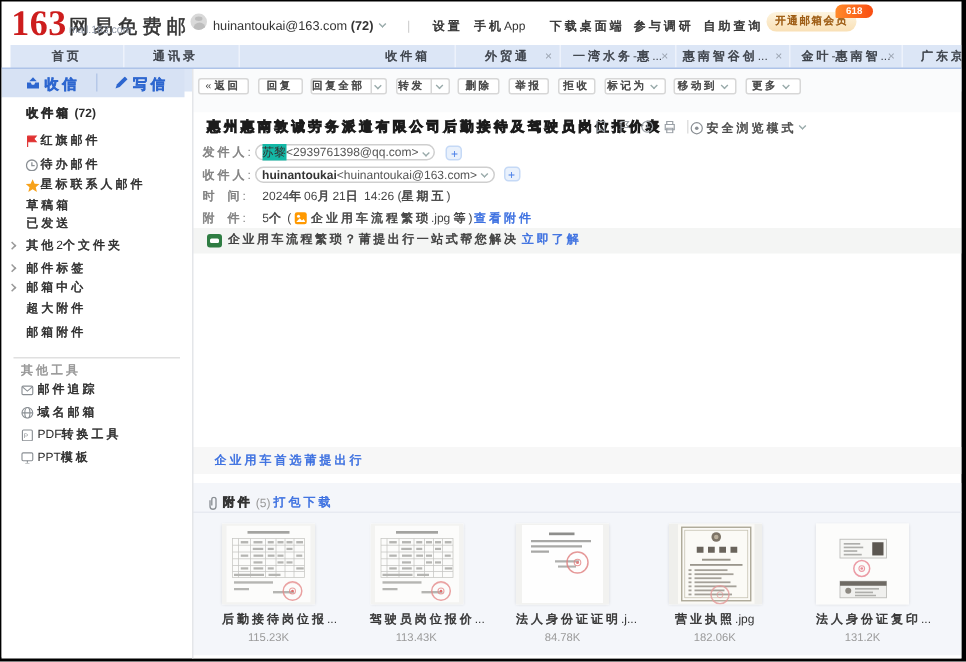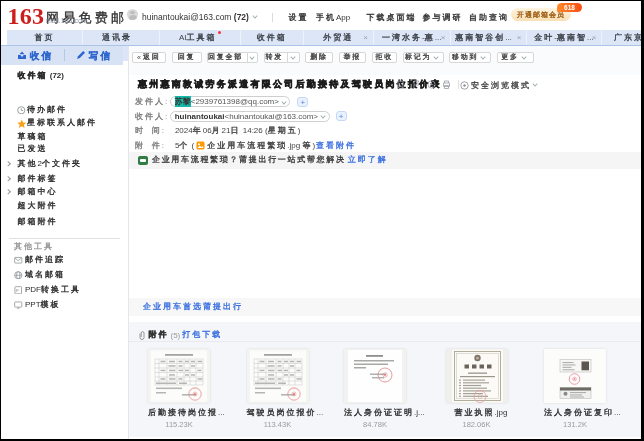--- a/index.html
+++ b/index.html
@@ -37,36 +37,36 @@
 .btn .sep{width:1px;height:10.5px;background:#d7d7d7;margin-left:3.5px}
 .btn .chev{margin:0 3px}
 
 #mailhead{left:127px;top:74px;width:513px;height:77px;background:#fff}
 #subject{left:10px;top:3px;font-size:9px;font-weight:bold;color:#1c1c1c;white-space:nowrap}
 #subject i{-webkit-text-stroke:.6px #1c1c1c}
 .mico{position:absolute;top:5px;width:9px;height:9px}
 #metas{left:7px;top:19.5px;font-size:8px;color:#808080}
 .mrow{height:14.5px;display:flex;align-items:center;white-space:nowrap}
 .pill{display:inline-flex;align-items:center;border:1px solid #cfcfcf;border-radius:5.5px;height:11px;padding:0 3.5px;margin-left:3px;background:#fff;color:#555}
-.hl{background:#14b8a6;color:#333;font-weight:bold}
+.hl{background:#14b8a6;color:#333;font-weight:normal}
 .plus{display:inline-block;width:11px;height:10px;background:#e9f1fc;border:1px solid #c5d9f6;border-radius:3px;color:#4a7fe8;text-align:center;line-height:9px;font-size:8px;margin-left:6px}
 .bl{color:#3b6fe0}
 
 #banner{left:127px;top:151px;width:513px;height:16.5px;background:#f4f5f4;font-size:8px;color:#3d3d3d;line-height:16.5px;white-space:nowrap}
 #bannerico{left:10px;top:3.5px;width:9.5px;height:9.5px;background:#2f7d43;border-radius:2px}
 #bannerico:after{content:"";position:absolute;left:2px;top:3px;width:5.5px;height:3px;background:#fff;border-radius:1px}
 
 #adline{left:127px;top:297px;width:513px;height:17.5px;background:#f7f7f7;font-size:8px;line-height:18px}
 
 #attach{left:127px;top:320.5px;width:513px;height:115.5px;background:#f4f6fa}
 #athead{position:absolute;left:9.5px;top:7px;font-size:8px;color:#333;display:flex;align-items:flex-end}
 #atline{position:absolute;left:0;top:19.5px;width:513px;height:1px;background:#e7eaf1}
 .card{position:absolute;top:27px;width:62px}
 .prev{width:62px;height:54px;background:#fff;box-shadow:0 0 2px rgba(0,0,0,.12)}
-.fname{margin-top:4px;font-size:8px;color:#333;text-align:right;white-space:nowrap}
+.fname{margin-top:4px;font-size:8px;color:#333;text-align:center;white-space:nowrap}
 .fsize{margin-top:2.5px;font-size:7.5px;color:#9a9a9a;text-align:center}
 
 #sidebar{left:0;top:63.6px;width:127px;height:373.4px;background:#fff}
 #sidediv{left:127px;top:45.1px;width:1px;height:392.9px;background:#e4e6e9}
 .srow{position:absolute;left:0;width:127px;height:14.5px;font-size:8px;color:#2b2b2b;line-height:14.5px;white-space:nowrap}
 .srow .tx1{position:absolute;left:16.5px}
 .srow .tx2{position:absolute;left:26px}
 .srow .ic{position:absolute;left:16px;top:3px;width:8.5px;height:8.5px}
 .srow .ar{position:absolute;left:5px;top:5px;width:3.5px;height:3.5px;border-right:1px solid #999;border-bottom:1px solid #999;transform:rotate(-45deg)}
 .gray{color:#979797}
@@ -89,21 +89,20 @@
       <span style="left:421.5px"><i class="z">参与调研</i></span>
       <span style="left:468px"><i class="z">自助查询</i></span>
     </div>
   <div class="ab" id="vippill"><i class="z">开通邮箱会员</i></div>
   <div class="ab" id="vipbadge">618</div>
 
   <div class="ab" id="tabbar">
     <div class="bg"></div>
     <div class="tab" style="left:6px;width:76px"><i class="z">首页</i></div>
     <div class="tab" style="left:82px;width:77px"><i class="z" style="position:relative;left:-4px">通讯录</i></div>
-    <div class="tab" style="left:159px;width:80.5px">AI<i class="z">工具箱</i><span class="reddot"></span></div>
     <div class="tab" style="left:239.5px;width:63.5px"><i class="z">收件箱</i></div>
     <div class="tab" style="left:303px;width:69.5px"><i class="z">外贸通</i><span class="x">×</span></div>
     <div class="tab" style="left:372.5px;width:77.5px"><i class="z">一湾水务</i>-<i class="z">惠</i>...<span class="x">×</span></div>
     <div class="tab" style="left:450px;width:76px"><span style="position:relative;left:-5px"><i class="z">惠南智谷创</i>...</span><span class="x">×</span></div>
     <div class="tab" style="left:526px;width:75px"><i class="z">金叶</i>-<i class="z">惠南智</i>...<span class="x">×</span></div>
     <div class="tab" style="left:601px;width:39px;border-right:none;text-align:left;padding-left:12px"><i class="z">广东京泰</i></div>
   </div>
   <div class="ab" id="tabline"></div>
 
   <div class="ab" id="sideact">
@@ -413,20 +412,26 @@
         <div class="fsize">131.2K</div>
     </div>
   </div>
   <div class="ab" id="botwhite"></div>
 
   <div class="ab" id="sidediv"></div>
   <div class="ab" id="sidebar">
     <div class="srow" style="top:4.5px;font-weight:bold">
         <span class="tx1"><i class="z">收件箱</i> (72)</span>
       </div>
+    <div class="srow" style="top:22.4px">
+        <svg class="ic" viewBox="0 0 9 9">
+          <path d="M1.5 9 V0.5 M1.5 0.8 H7.5 L5.8 2.8 L7.5 4.8 H1.5" fill="#e03131" stroke="#e03131" stroke-width="0.8"></path>
+        </svg>
+        <span class="tx2"><i class="z">红旗邮件</i></span>
+      </div>
     <div class="srow" style="top:38.1px">
         <svg class="ic" viewBox="0 0 9 9">
           <circle cx="4.5" cy="4.5" r="3.8" fill="none" stroke="#8a8f94" stroke-width="0.9"></circle>
           <path d="M4.5 2.3 V4.7 H6.5" fill="none" stroke="#8a8f94" stroke-width="0.9"></path>
         </svg>
         <span class="tx2"><i class="z">待办邮件</i></span>
       </div>
     <div class="srow" style="top:51.7px">
         <svg class="ic" viewBox="0 0 10 10" style="width:9.5px;height:9.5px">
           <path d="M5 0.5 L6.4 3.6 L9.8 3.9 L7.2 6.1 L8 9.4 L5 7.6 L2 9.4 L2.8 6.1 L0.2 3.9 L3.6 3.6 Z" fill="#f7a21b"></path>

